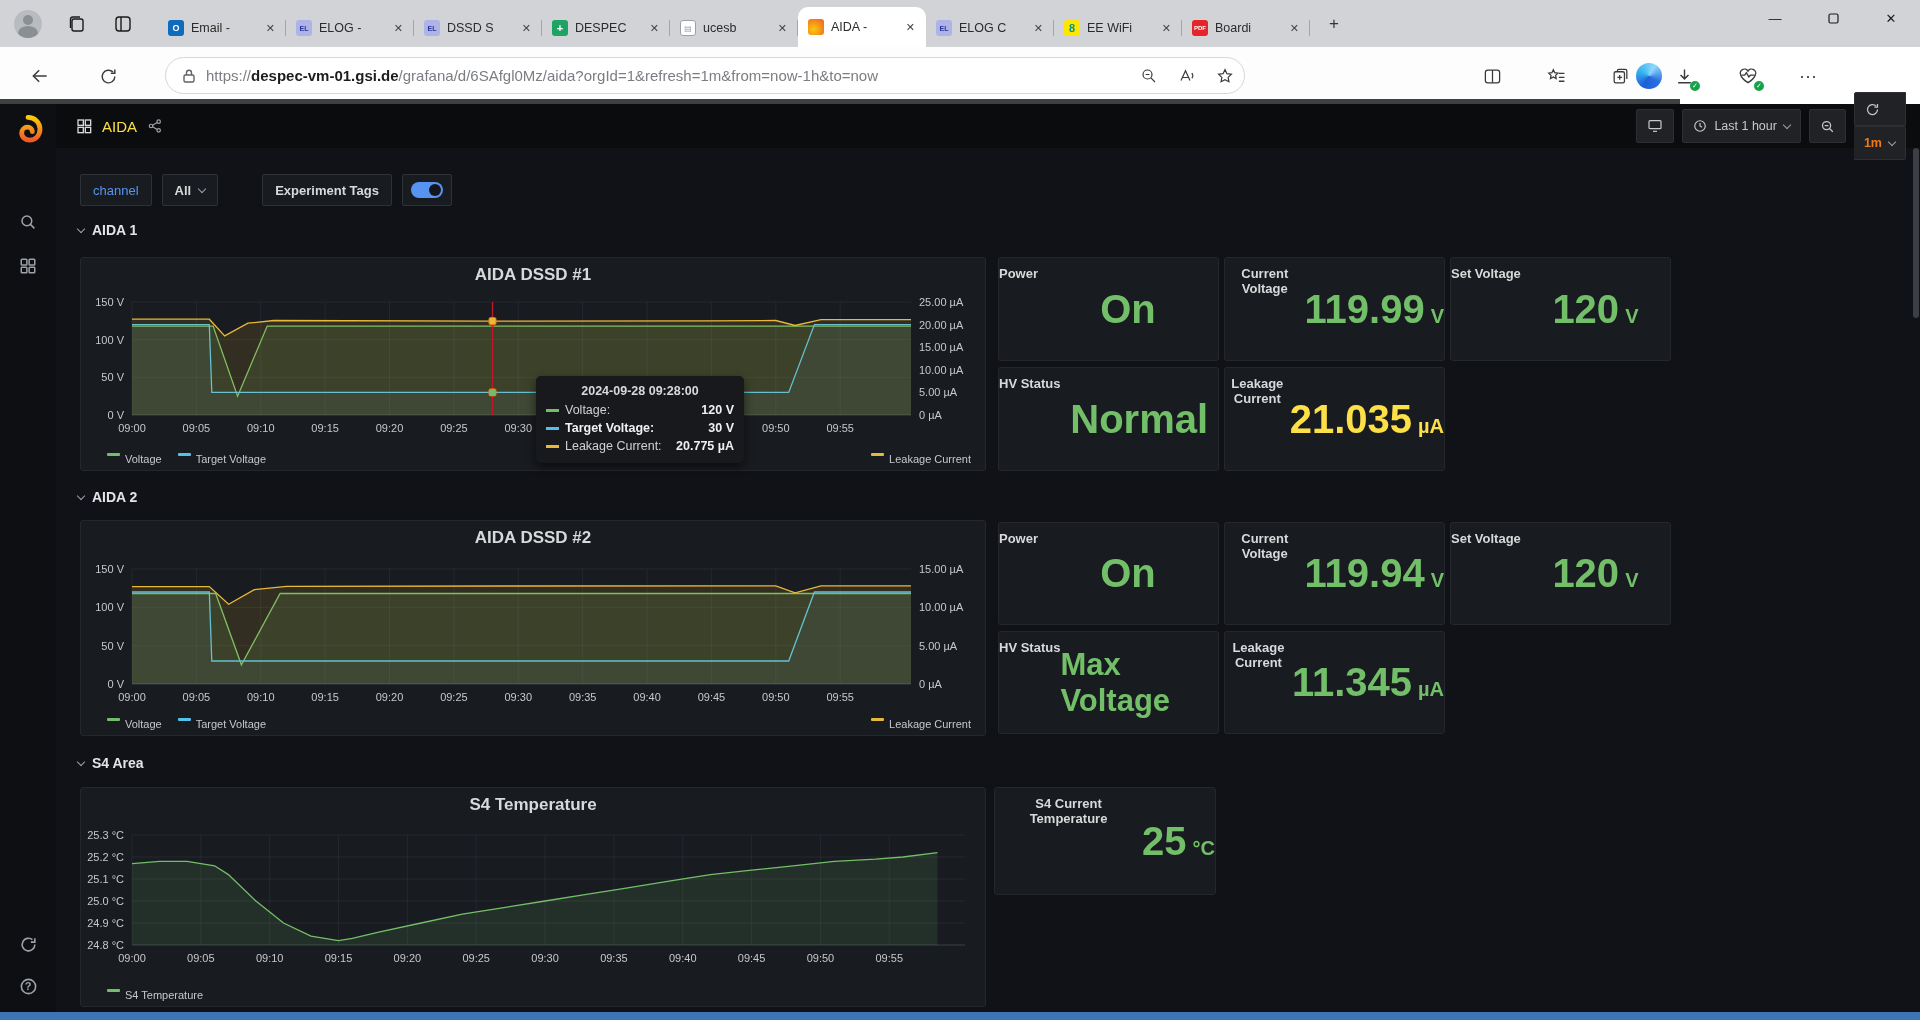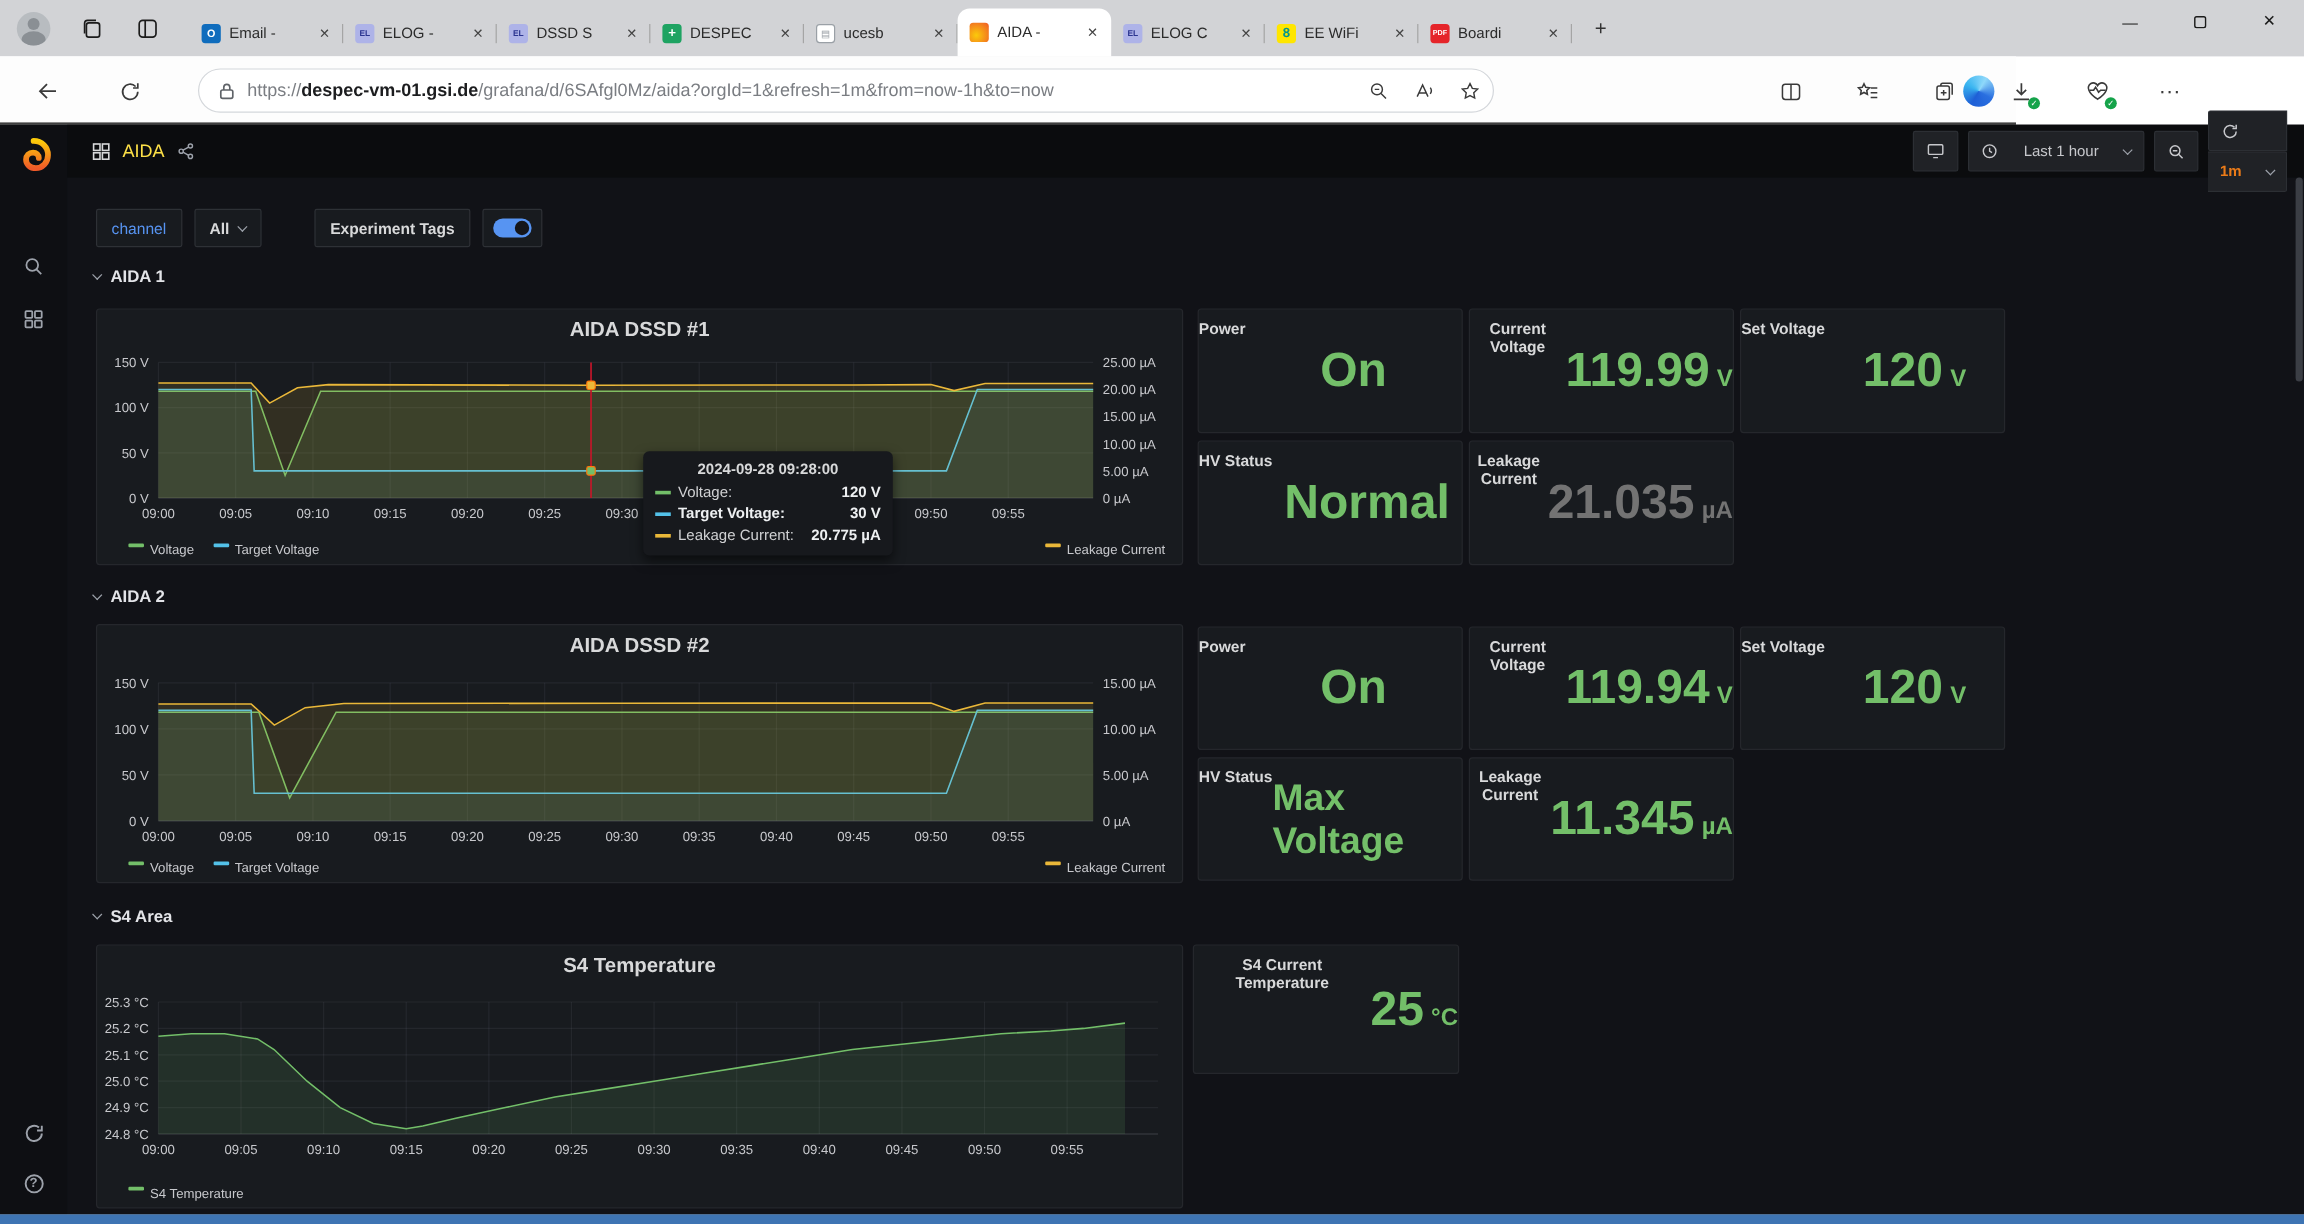--- a/index.html
+++ b/index.html
@@ -19,21 +19,21 @@
   .tab .sep { position:absolute; right:0; top:11px; width:1px; height:16px; background:#a5a5a5; }
   .tab.active { background:#fff; border-radius:10px 10px 0 0; height:40px; }
   .tab-label { flex:1; white-space:nowrap; overflow:hidden; }
   .tab-close { font-size:11px; color:#444; padding:2px 3px; }
   .fav { width:16px; height:16px; border-radius:3px; flex:0 0 16px; display:flex; align-items:center; justify-content:center;
          font-weight:bold; font-size:9px; color:#fff; }
   .newtab { position:absolute; left:1322px; top:12px; width:24px; height:24px; font-size:17px; color:#333;
             display:flex; align-items:center; justify-content:center; }
   .wincontrols { position:absolute; right:0; top:0; height:36px; display:flex; }
   .winbtn { width:58px; height:36px; display:flex; align-items:center; justify-content:center; color:#1b1b1b; font-size:13px; }
-  .toolbar { position:absolute; left:0; top:47px; width:1680px; height:57px; background:#fdfdfd; border-bottom:2px solid #404040; }
+  .toolbar { position:absolute; left:0; top:47px; width:1680px; height:57px; background:#fdfdfd; border-bottom:5px solid #404040; }
   .tb-ic { position:absolute; top:17px; width:24px; height:24px; display:flex; align-items:center; justify-content:center; color:#3a3a3a; }
   .addr { position:absolute; left:165px; top:10px; width:1080px; height:37px; background:#fff; border:1px solid #d4d7db;
           border-radius:19px; display:flex; align-items:center; padding:0 10px 0 16px; }
   .addr .url { font-size:15px; color:#7a7d82; white-space:nowrap; overflow:hidden; flex:1; }
   .addr .url b { color:#1c1d1f; font-weight:700; }
   .addr-ics { display:flex; gap:20px; margin-left:8px; color:#3a3a3a; }
   .badge { position:absolute; right:-4px; bottom:-3px; width:10px; height:10px; border-radius:50%; background:#15a34a;
            color:#fff; font-size:7px; display:flex; align-items:center; justify-content:center; }
   .copilot { position:absolute; right:18px; top:16px; width:26px; height:26px; border-radius:50%;
              background:conic-gradient(from 210deg,#1e5fd6,#39b5f0,#8fd8fa,#2a6fe0,#1e5fd6); }
@@ -41,21 +41,21 @@
   
   .app { position:absolute; left:0; top:104px; width:1920px; height:908px; background:#111217; }
   .sidebar { position:absolute; left:0; top:0; width:56px; height:100%; background:#0e0f13; }
   .side-ic { position:absolute; left:0; width:56px; height:40px; display:flex; align-items:center; justify-content:center; color:#9da2ab; }
   .content { position:absolute; left:56px; top:0; right:0; bottom:0; background:#111217; }
   .dash-header { position:absolute; left:0; top:0; right:0; height:44px; background:#0b0c0e;
                  display:flex; align-items:center; padding:0 14px 0 20px; }
   .dash-title { color:#fde047; font-size:15px; font-weight:500; margin:0 10px 0 10px; }
   .hdr-right { margin-left:auto; display:flex; gap:8px; align-items:center; }
   .gbtn { height:24px; background:#202226; border:1px solid #2c2f34; border-radius:2px; color:#c7c8cc;
-          font-size:12.5px; display:flex; align-items:center; gap:21px; padding:16px 10px; }
+          font-size:12.5px; display:flex; align-items:center; gap:7px; padding:16px 10px; }
   .gbtn-group { display:flex;flex-direction:column; }
   .gbtn-group .gbtn { border-radius:0; border-left-width:0; }
   .gbtn-group .gbtn:first-child { border-radius:2px 0 0 2px; border-left-width:1px; }
   .gbtn-group .gbtn:last-child { border-radius:0 2px 2px 0; }
   .chev { width:6px; height:6px; border-left:1.5px solid #9da2ab; border-bottom:1.5px solid #9da2ab;
           transform:rotate(-45deg); display:inline-block; margin-top:-3px; }
   .orange { color:#eb7b18; font-weight:700; }
 
   .filter-row { position:absolute; left:24px; top:70px; display:flex; gap:10px; align-items:center; }
   .fbox { height:32px; background:#181b1f; border:1px solid #2e3136; border-radius:2px;
@@ -495,21 +495,21 @@
       <div class="stat-title">HV Status</div>
       <div class="stat-valwrap">
           <div class="stat-val">
             <span>Normal</span>
           </div>
         </div>
     </div>
     <div class="panel stat" style="left:1168px;top:263px;width:221px;height:104px">
       <div class="stat-title">Leakage Current</div>
       <div class="stat-valwrap">
-          <div class="stat-val" style="color:#737373">
+          <div class="stat-val" style="color:#fde047">
             <span>21.035</span>
             <span class="unit">µA</span>
           </div>
         </div>
     </div>
 
     <div class="panel" style="left:24px;top:416px;width:906px;height:216px">
       <div class="plot">
           <svg width="904" height="214" viewBox="0 0 904 214">
             <line x1="51" y1="48" x2="51" y2="163" stroke="rgba(204,204,220,0.07)" stroke-width="1"></line>

